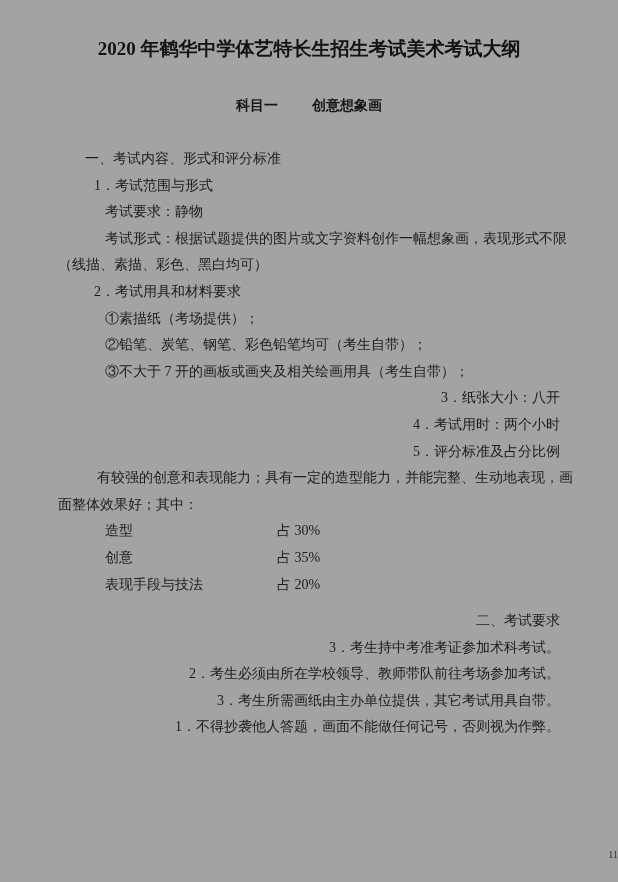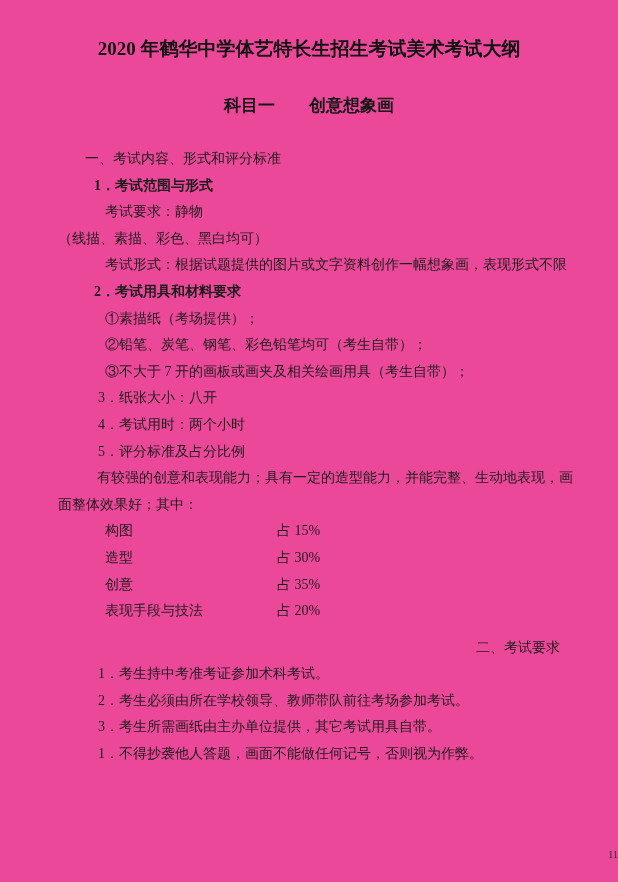--- a/index.html
+++ b/index.html
@@ -4,21 +4,21 @@
 <style>
   html, body {
     margin: 0;
     padding: 0;
     background: #ffffff;
   }
   .page {
     position: relative;
     width: 618px;
     height: 882px;
-    background: #ec4899;
+    background: #a3a3a3;
     font-family: "Liberation Serif", "DejaVu Serif", serif;
     color: #1c1c1c;
     overflow: hidden;
   }
   .doc-title {
     position: absolute;
     top: 36px;
     left: 0;
     width: 618px;
     text-align: center;
@@ -27,43 +27,43 @@
     font-weight: 700;
     color: #121212;
     white-space: nowrap;
   }
   .doc-subtitle {
     position: absolute;
     top: 97px;
     left: 0;
     width: 618px;
     text-align: center;
-    font-size: 17px;
+    font-size: 14px;
     line-height: 17px;
     font-weight: 700;
     color: #161616;
   }
   .doc-subtitle .subject-label {
     margin-right: 34px;
   }
   .content {
     position: absolute;
     top: 146px;
     left: 58px;
     right: 58px;
     font-size: 14px;
   }
   .ln {
     height: 26.6px;
     line-height: 26.6px;
     white-space: nowrap;
   }
   .ind-heading { padding-left: 27px; }
-  .ind-num     { padding-left: 36px; font-weight: bold; }
-  .ind-num2    { padding-left: 40px; }
+  .ind-num     { padding-left: 36px; }
+  .ind-num2    { padding-left: 40px; text-align: right; }
   .ind-sub     { padding-left: 47px; }
   .ind-para    { padding-left: 39px; }
   .score .score-label {
     display: inline-block;
     width: 172px;
   }
   .section2-gap { margin-top: 10px; text-align: right; }
   .page-number {
     position: absolute;
     bottom: 22px;
@@ -83,47 +83,44 @@
 
   <div class="doc-subtitle">
     <span class="subject-label">科目一</span><span>创意想象画</span>
   </div>
 
   <div class="content">
 
     <div class="ln ind-heading">一、考试内容、形式和评分标准</div>
     <div class="ln ind-num">1．考试范围与形式</div>
     <div class="ln ind-sub">考试要求：静物</div>
+    <div class="ln ind-sub">考试形式：根据试题提供的图片或文字资料创作一幅想象画，表现形式不限</div>
     <div class="ln">（线描、素描、彩色、黑白均可）</div>
-    <div class="ln ind-sub">考试形式：根据试题提供的图片或文字资料创作一幅想象画，表现形式不限</div>
     <div class="ln ind-num">2．考试用具和材料要求</div>
     <div class="ln ind-sub">①素描纸（考场提供）；</div>
     <div class="ln ind-sub">②铅笔、炭笔、钢笔、彩色铅笔均可（考生自带）；</div>
     <div class="ln ind-sub">③不大于 7 开的画板或画夹及相关绘画用具（考生自带）；</div>
     <div class="ln ind-num2">3．纸张大小：八开</div>
     <div class="ln ind-num2">4．考试用时：两个小时</div>
     <div class="ln ind-num2">5．评分标准及占分比例</div>
     <div class="ln ind-para">有较强的创意和表现能力；具有一定的造型能力，并能完整、生动地表现，画</div>
     <div class="ln">面整体效果好；其中：</div>
 
     <div class="ln ind-sub score">
-      <span class="score-label">构图</span><span>占 15%</span>
-    </div>
-    <div class="ln ind-sub score">
       <span class="score-label">造型</span><span>占 30%</span>
     </div>
     <div class="ln ind-sub score">
       <span class="score-label">创意</span><span>占 35%</span>
     </div>
     <div class="ln ind-sub score">
       <span class="score-label">表现手段与技法</span><span>占 20%</span>
     </div>
 
     <div class="ln ind-heading section2-gap">二、考试要求</div>
-    <div class="ln ind-num2">1．考生持中考准考证参加术科考试。</div>
+    <div class="ln ind-num2">3．考生持中考准考证参加术科考试。</div>
     <div class="ln ind-num2">2．考生必须由所在学校领导、教师带队前往考场参加考试。</div>
     <div class="ln ind-num2">3．考生所需画纸由主办单位提供，其它考试用具自带。</div>
     <div class="ln ind-num2">1．不得抄袭他人答题，画面不能做任何记号，否则视为作弊。</div>
 
   </div>
 
   <div class="page-number">11</div>
 
 </div>
 

